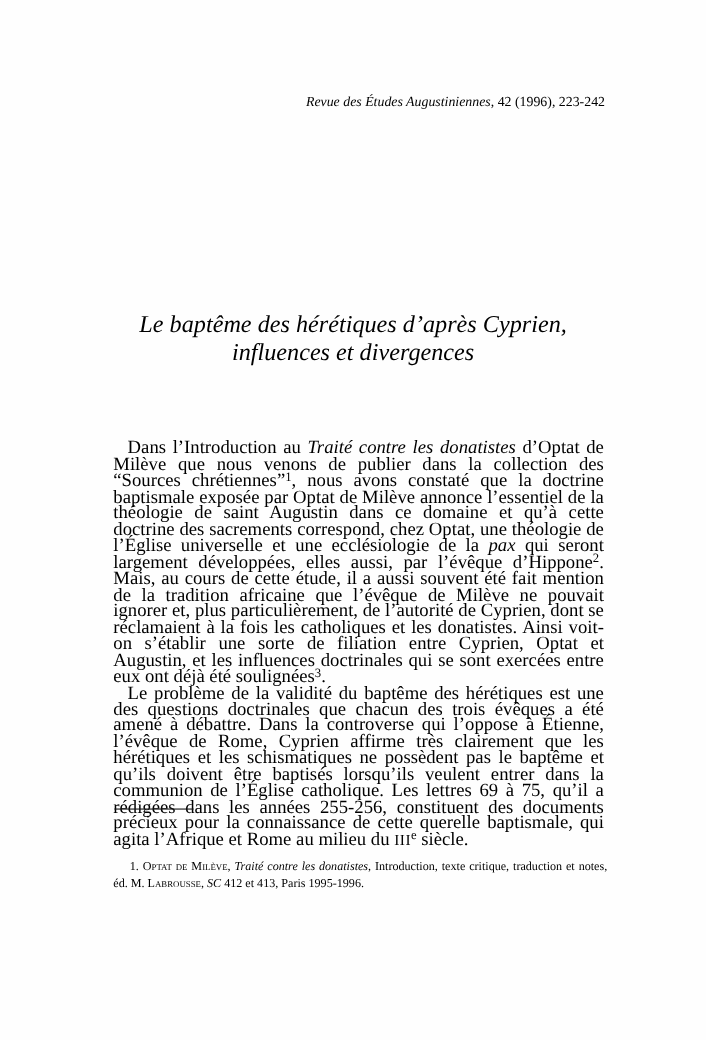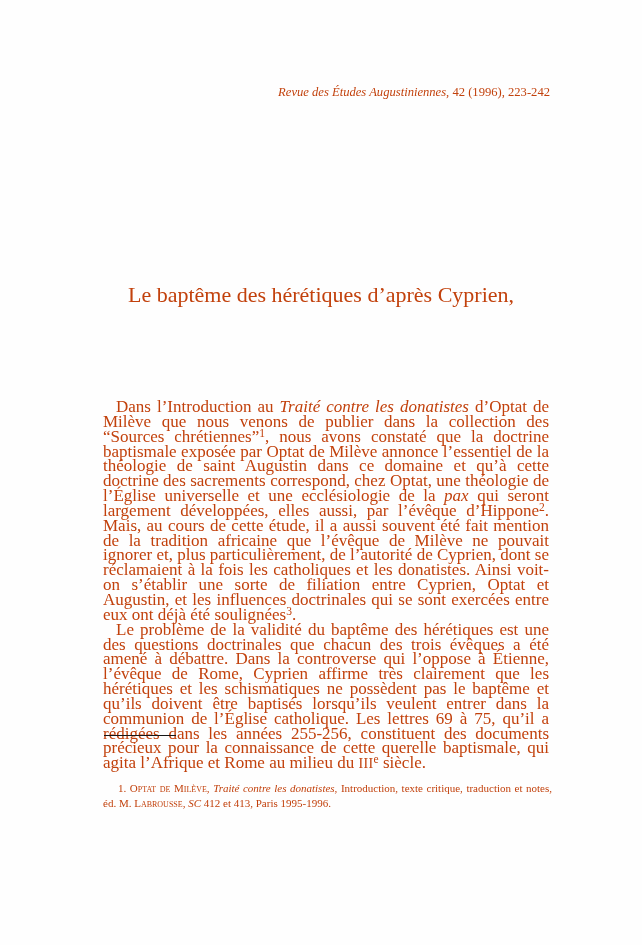--- a/index.html
+++ b/index.html
@@ -6,21 +6,21 @@
     margin: 0;
     padding: 0;
     background: #e8e8e8;
   }
   .page {
     position: relative;
     width: 642px;
     height: 945px;
     margin: 0 auto;
     background: #fefefe;
-    color: #c2410c;
+    color: #000000;
     font-family: "Liberation Serif", "DejaVu Serif", serif;
     overflow: hidden;
   }
   .running-head {
     position: absolute;
     top: 85px;
     right: 92px;
     font-size: 12.6px;
     line-height: 15px;
     white-space: nowrap;
@@ -28,20 +28,21 @@
   .article-title {
     position: absolute;
     top: 282px;
     left: 0;
     right: 0;
     text-align: center;
     font-size: 22px;
     line-height: 25.4px;
     font-weight: normal;
     margin: 0;
+    font-style: italic;
   }
   .body-text {
     position: absolute;
     left: 103px;
     top: 400px;
     width: 446px;
     font-size: 17px;
     line-height: 14.85px;
     text-align: justify;
     font-family: Liberation Serif, serif;
@@ -81,20 +82,21 @@
 </style>
 </head>
 <body>
 
 <div class="page">
 
   <div class="running-head"><span class="r-i">Revue des Études Augustiniennes</span><span class="r-n">, 42 (1996), 223-242</span></div>
 
   <h1 class="article-title">
     <div>Le baptême des hérétiques d’après Cyprien,</div>
+    <div>influences et divergences</div>
   </h1>
 
   <div class="body-text">
     <p><span class="r-n">Dans l’Introduction au </span><span class="r-i">Traité contre les donatistes</span><span class="r-n"> d’Optat de Milève que nous venons de publier dans la collection des “Sources chrétiennes”</span><span class="r-sup">1</span><span class="r-n">, nous avons constaté que la doctrine baptismale exposée par Optat de Milève annonce l’essentiel de la théologie de saint Augustin dans ce domaine et qu’à cette doctrine des sacrements correspond, chez Optat, une théologie de l’Église universelle et une ecclésiologie de la </span><span class="r-i">pax</span><span class="r-n"> qui seront largement développées, elles aussi, par l’évêque d’Hippone</span><span class="r-sup">2</span><span class="r-n">. Mais, au cours de cette étude, il a aussi souvent été fait mention de la tradition africaine que l’évêque de Milève ne pouvait ignorer et, plus particulièrement, de l’autorité de Cyprien, dont se réclamaient à la fois les catholiques et les donatistes. Ainsi voit-on s’établir une sorte de filiation entre Cyprien, Optat et Augustin, et les influences doctrinales qui se sont exercées entre eux ont déjà été soulignées</span><span class="r-sup">3</span><span class="r-n">.</span></p>
     <p><span class="r-n">Le problème de la validité du baptême des hérétiques est une des questions doctrinales que chacun des trois évêques a été amené à débattre. Dans la controverse qui l’oppose à Étienne, l’évêque de Rome, Cyprien affirme très clairement que les hérétiques et les schismatiques ne possèdent pas le baptême et qu’ils doivent être baptisés lorsqu’ils veulent entrer dans la communion de l’Église catholique. Les lettres 69 à 75, qu’il a rédigées dans les années 255-256, constituent des documents précieux pour la connaissance de cette querelle baptismale, qui agita l’Afrique et Rome au milieu du </span><span class="r-ssc">III</span><span class="r-sup">e</span><span class="r-n"> siècle.</span></p>
   </div>
 
   <div class="footnote-rule"></div>
 
   <div class="footnotes">

